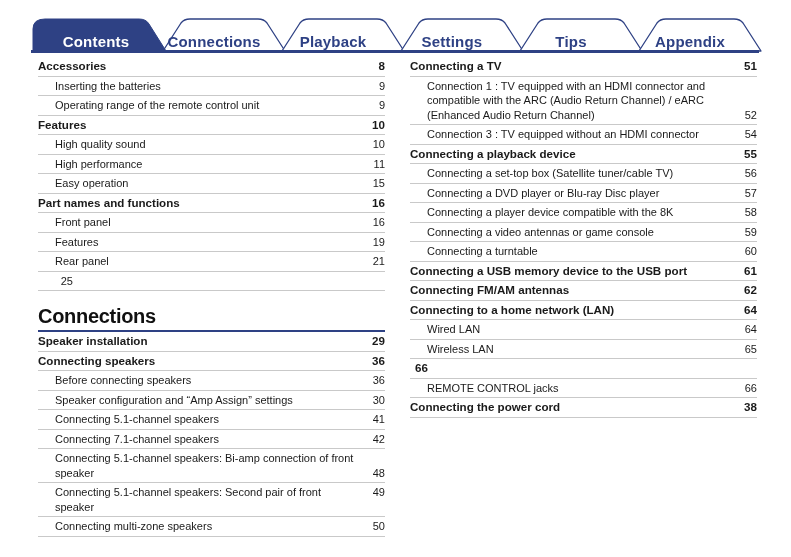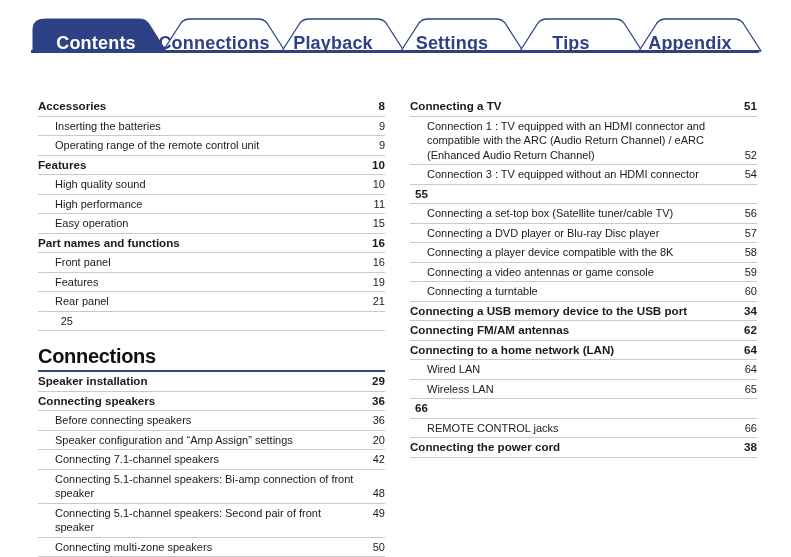--- a/index.html
+++ b/index.html
@@ -20,21 +20,21 @@
     position: absolute;
     left: 0;
     top: 11px;
     width: 791px;
     height: 42px;
   }
   .tabbar svg { display: block; }
   .tab-label {
     position: absolute;
     top: 22px;
-    font-size: 18px;
+    font-size: 15px;
     font-weight: bold;
     letter-spacing: 0.2px;
     text-align: center;
     white-space: nowrap;
     transform: translate(-50%, 0);
     color: #2e4184;
     cursor: pointer;
   }
   .tab-label.active { color: #ffffff; }
 
@@ -47,21 +47,20 @@
     background: #2e4184;
   }
 
   
   .cols {
     position: absolute;
     left: 0;
     top: 57px;
     width: 664px;
     height: 420px;
-    margin-top: 40px;
   }
   .col {
     position: absolute;
     top: 0;
     width: 347px;
   }
   .col-left  { left: 38px; }
   .col-right { left: 410px; }
 
   
@@ -201,21 +200,25 @@
       <div class="entry lvl1">
         <span class="title">Connecting speakers</span>
         <span class="page">36</span>
       </div>
       <div class="entry lvl2">
         <span class="title">Before connecting speakers</span>
         <span class="page">36</span>
       </div>
       <div class="entry lvl2">
         <span class="title">Speaker configuration and “Amp Assign” settings</span>
-        <span class="page">20</span>
+        <span class="page">30</span>
+      </div>
+      <div class="entry lvl2">
+        <span class="title">Connecting 5.1-channel speakers</span>
+        <span class="page">41</span>
       </div>
       <div class="entry lvl2">
         <span class="title">Connecting 7.1-channel speakers</span>
         <span class="page">42</span>
       </div>
       <div class="entry lvl2 multiline">
         <span class="title">Connecting 5.1-channel speakers: Bi-amp connection of front speaker</span>
         <span class="page">48</span>
       </div>
       <div class="entry lvl2">
@@ -234,20 +237,21 @@
       </div>
       <div class="entry lvl2 multiline">
         <span class="title">Connection 1 : TV equipped with an HDMI connector and compatible with the ARC (Audio Return Channel) / eARC (Enhanced Audio Return Channel)</span>
         <span class="page">52</span>
       </div>
       <div class="entry lvl2">
         <span class="title">Connection 3 : TV equipped without an HDMI connector</span>
         <span class="page">54</span>
       </div>
       <div class="entry lvl1">
+        <span class="title">Connecting a playback device</span>
         <span class="page">55</span>
       </div>
       <div class="entry lvl2">
         <span class="title">Connecting a set-top box (Satellite tuner/cable TV)</span>
         <span class="page">56</span>
       </div>
       <div class="entry lvl2">
         <span class="title">Connecting a DVD player or Blu-ray Disc player</span>
         <span class="page">57</span>
       </div>
@@ -258,21 +262,21 @@
       <div class="entry lvl2">
         <span class="title">Connecting a video antennas or game console</span>
         <span class="page">59</span>
       </div>
       <div class="entry lvl2">
         <span class="title">Connecting a turntable</span>
         <span class="page">60</span>
       </div>
       <div class="entry lvl1">
         <span class="title">Connecting a USB memory device to the USB port</span>
-        <span class="page">34</span>
+        <span class="page">61</span>
       </div>
       <div class="entry lvl1">
         <span class="title">Connecting FM/AM antennas</span>
         <span class="page">62</span>
       </div>
       <div class="entry lvl1">
         <span class="title">Connecting to a home network (LAN)</span>
         <span class="page">64</span>
       </div>
       <div class="entry lvl2">

